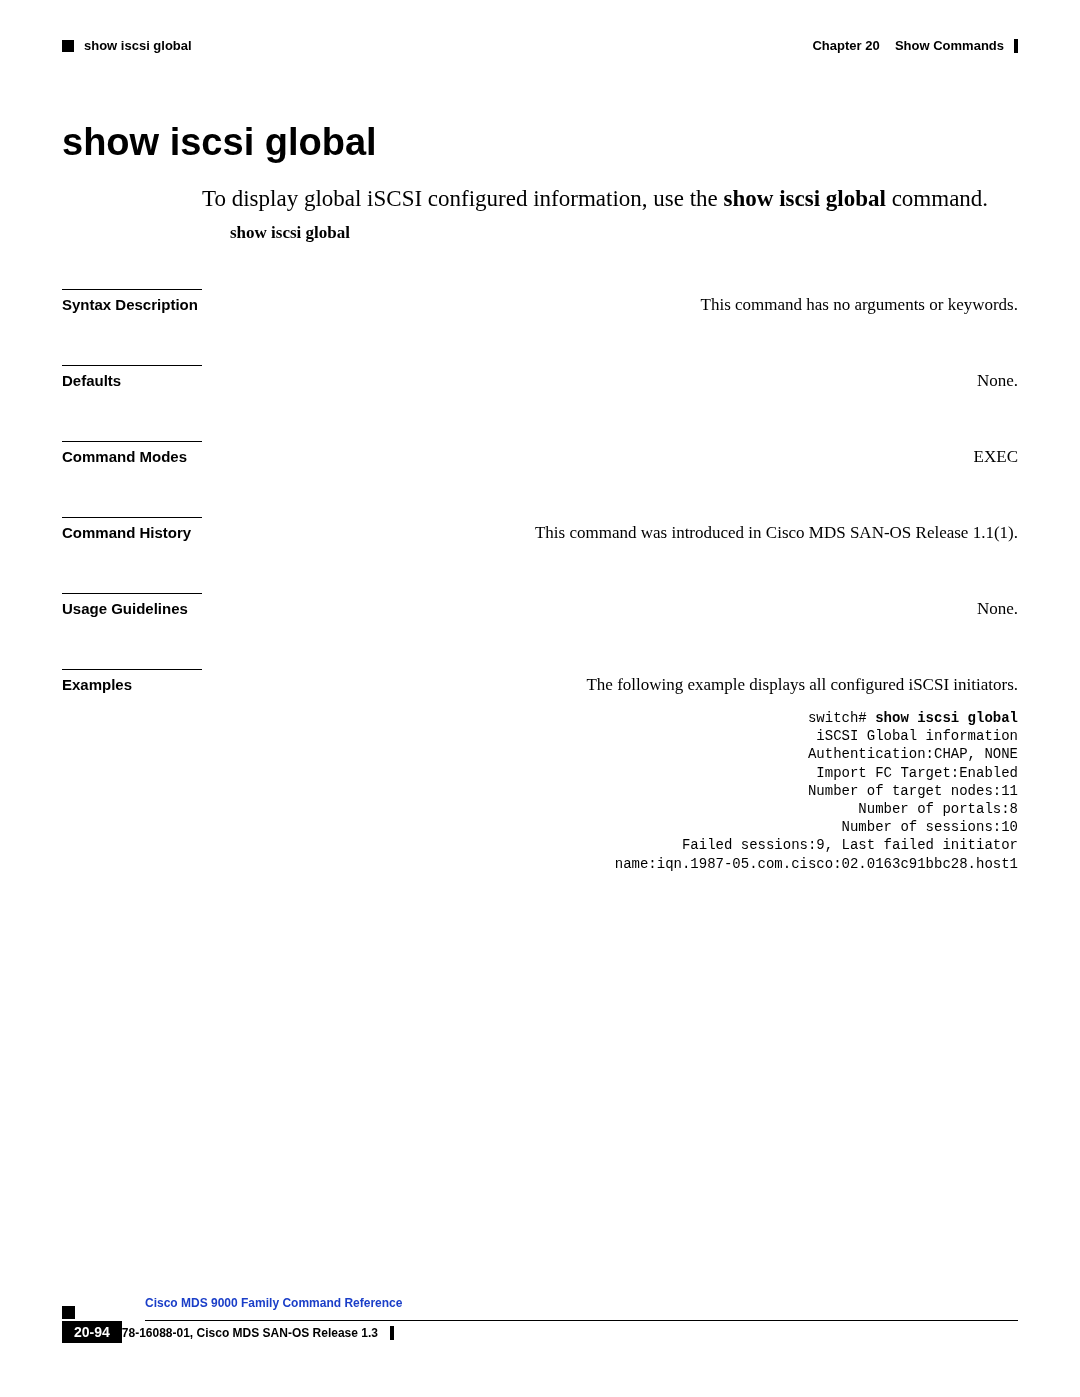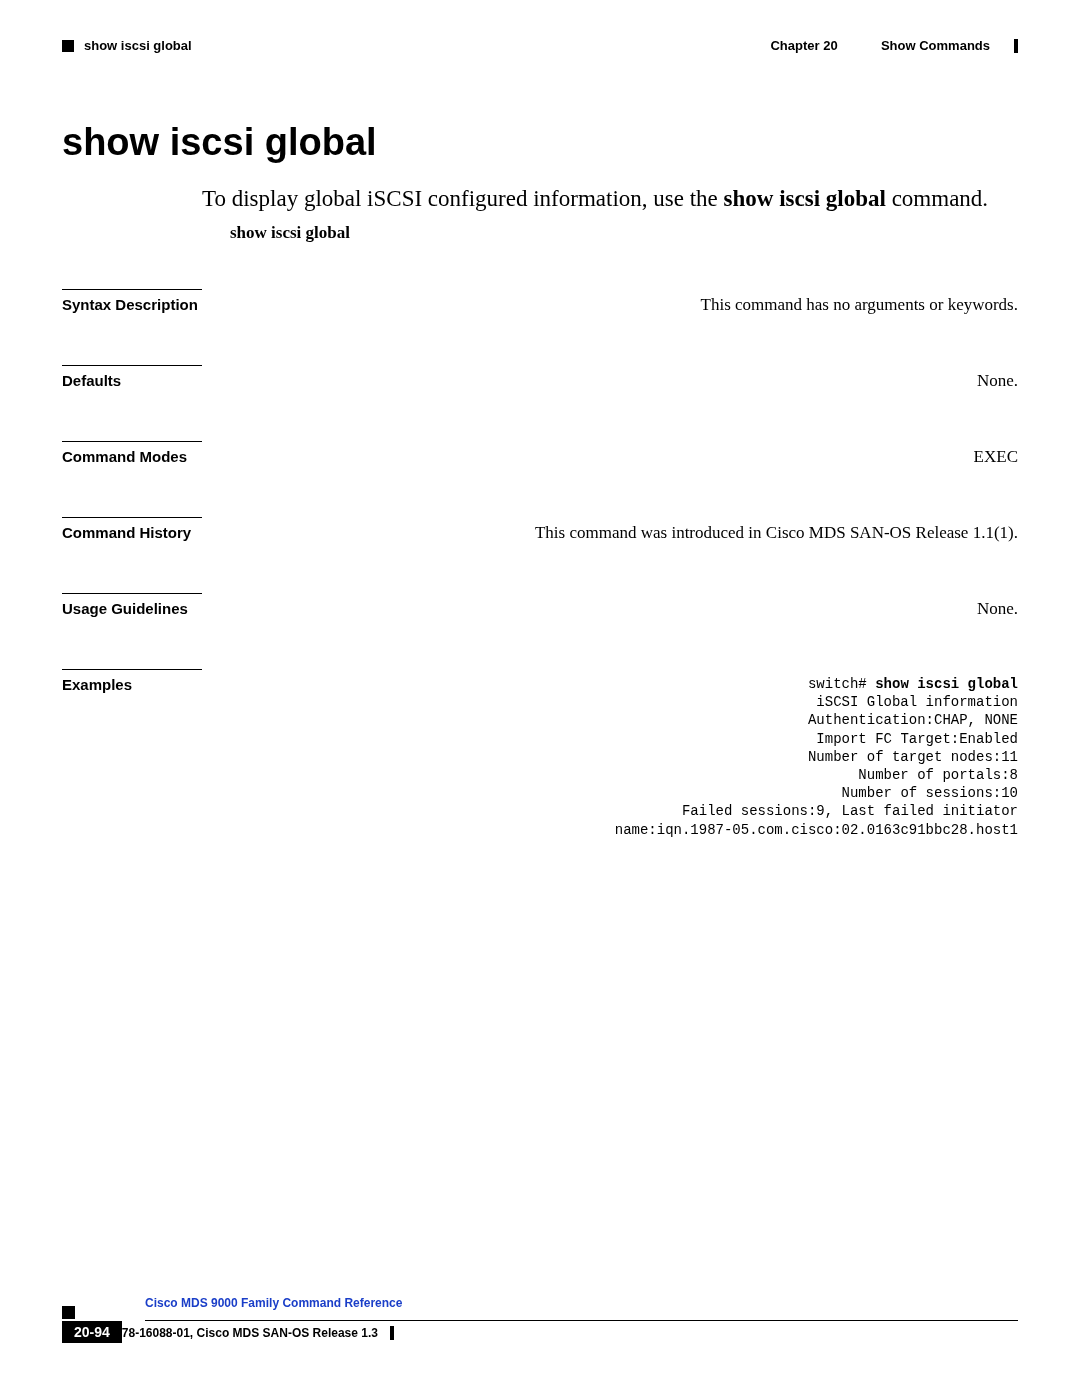--- a/index.html
+++ b/index.html
@@ -25,21 +25,21 @@
       font-weight: bold;
     }
     .header-left {
       display: flex;
       align-items: center;
       gap: 10px;
     }
     .header-right {
       display: flex;
       align-items: center;
-      gap: 18px;
+      gap: 4px;
       text-align: right;
     }
     .black-square {
       width: 12px;
       height: 12px;
       background: #000;
     }
     .vert-bar {
       width: 4px;
       height: 14px;
@@ -204,20 +204,21 @@
   </div>
 
   <div class="section-row">
     <div class="section-label">Usage Guidelines</div>
     <div class="section-content">None.</div>
   </div>
 
   <div class="section-row">
     <div class="section-label">Examples</div>
     <div class="section-content">
+      <p class="example-text">The following example displays all configured iSCSI initiators.</p>
       <div class="code-block"><span>switch# </span><span class="cmd-bold">show iscsi global</span>
 <span>iSCSI Global information
   Authentication:CHAP, NONE
   Import FC Target:Enabled
   Number of target nodes:11
   Number of portals:8
   Number of sessions:10
   Failed sessions:9, Last failed initiator
 name:iqn.1987-05.com.cisco:02.0163c91bbc28.host1</span></div>
     </div>

